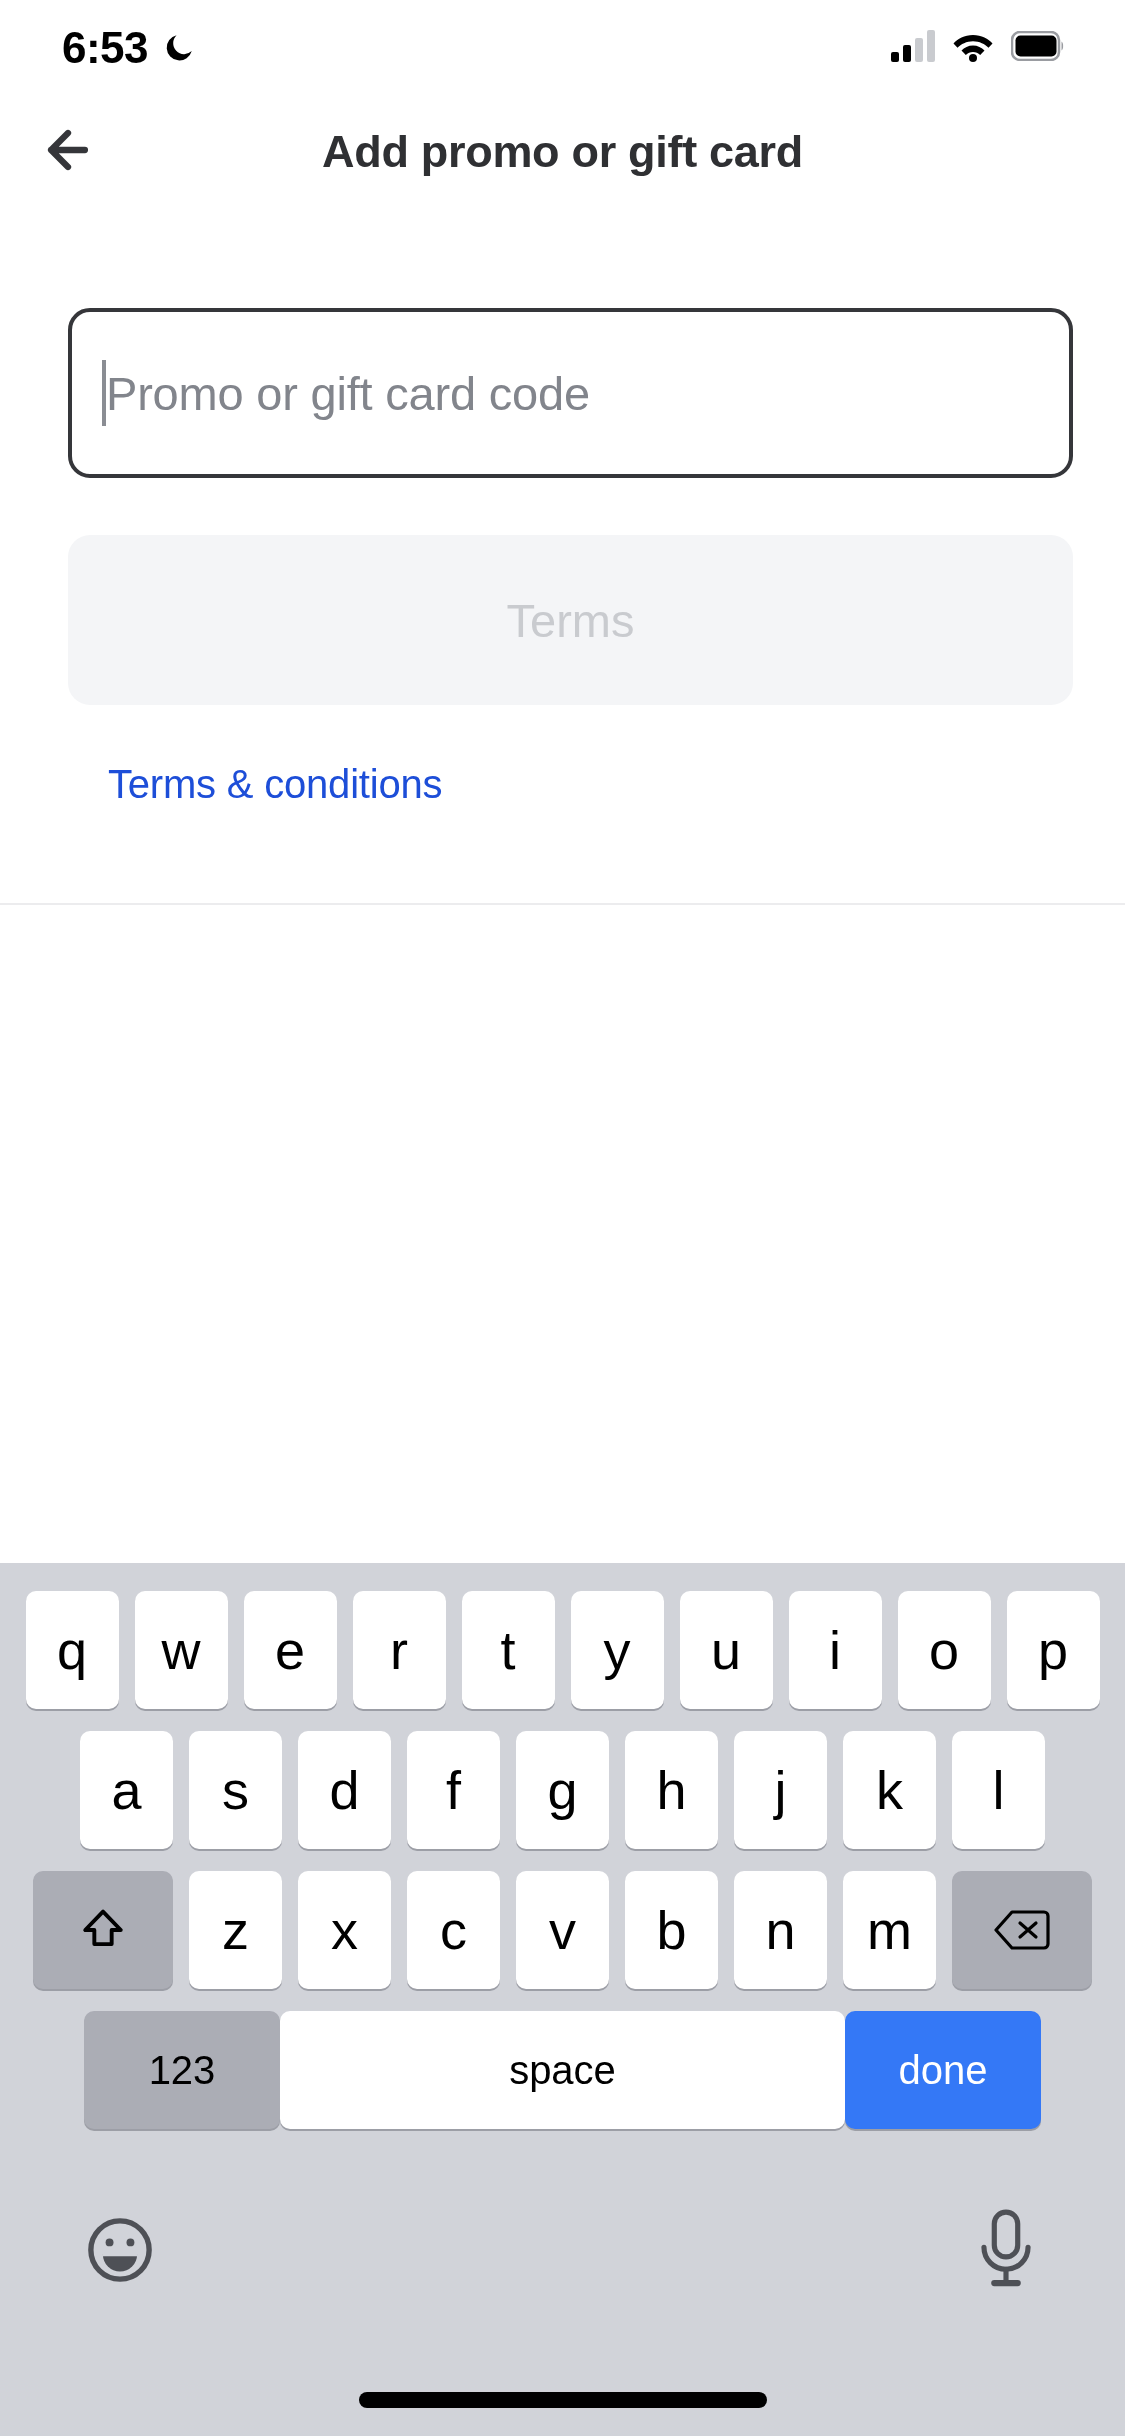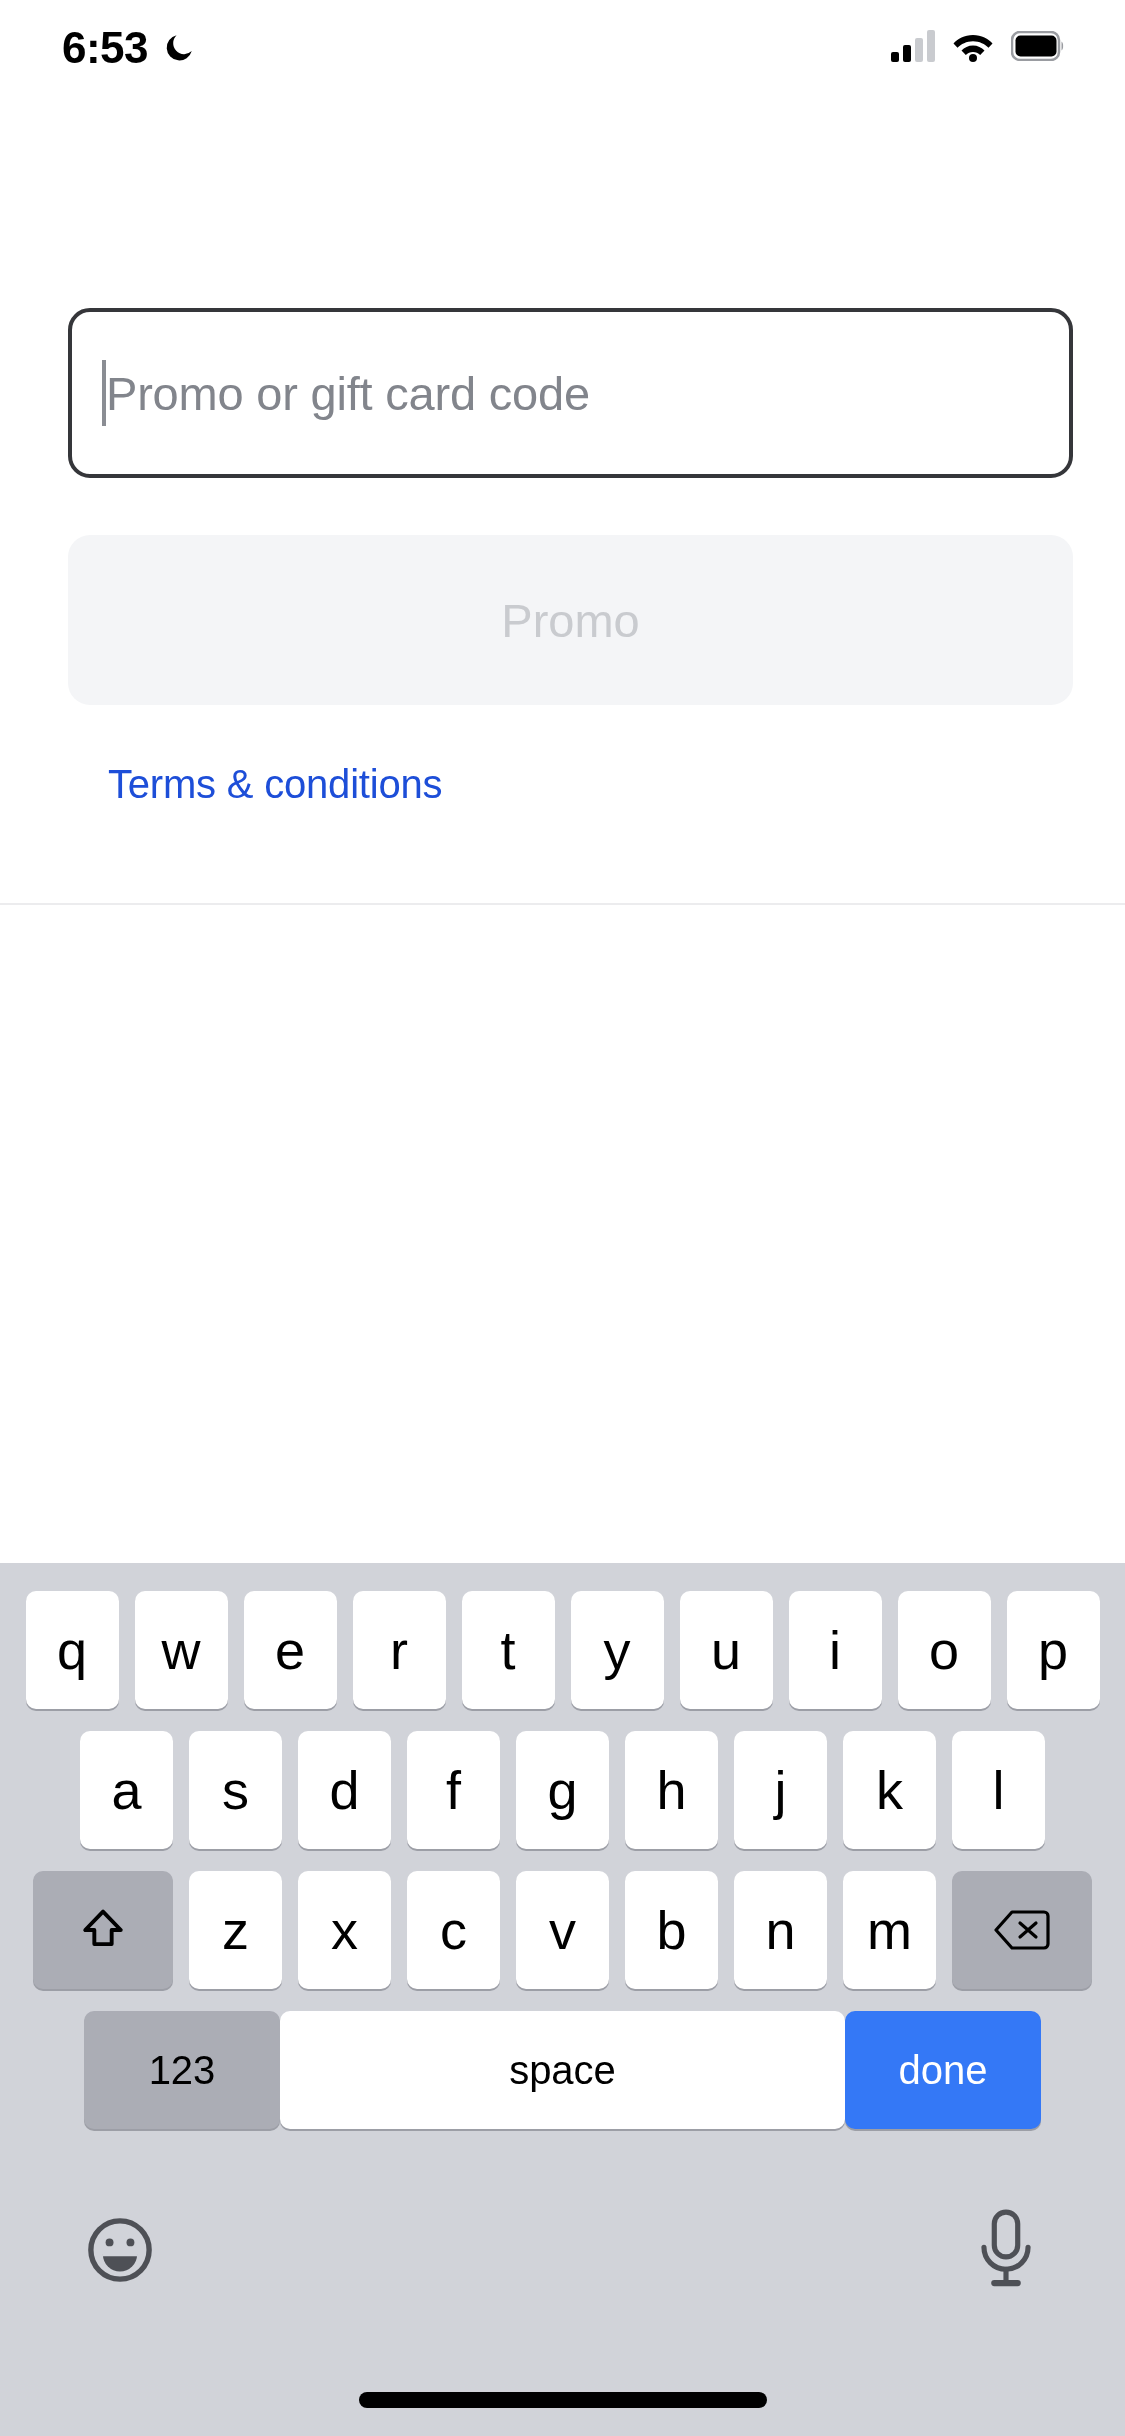--- a/index.html
+++ b/index.html
@@ -143,29 +143,39 @@
       <span>
         <svg width="54" height="30" viewBox="0 0 54 30">
           <rect x="1" y="1" width="47" height="28" rx="8" fill="none" stroke="#9a9ca1" stroke-width="2.5"></rect>
           <rect x="4.5" y="4.5" width="41" height="21" rx="5" fill="#000"></rect>
           <path d="M50.5 10.5c2.2 1 2.2 8 0 9z" fill="#9a9ca1"></path>
         </svg>
       </span>
     </div>
   </div>
 
+  <div class="header">
+    <div class="back-btn">
+      <span>
+        <svg width="58" height="58" viewBox="0 0 24 24">
+          <path d="M19 12H5M5 12l7-7M5 12l7 7" fill="none" stroke="#35363a" stroke-width="2.6" stroke-linecap="round" stroke-linejoin="round"></path>
+        </svg>
+      </span>
+    </div>
+    <div class="page-title">Add promo or gift card</div>
+  </div>
 
   <div class="content">
 
     <div class="code-input">
       <span class="caret"></span>
       <span class="placeholder">Promo or gift card code</span>
     </div>
 
-    <div class="redeem-btn">Promo</div>
+    <div class="redeem-btn">Terms</div>
 
     <a class="terms-link">Terms &amp; conditions</a>
   </div>
 
   <div class="divider"></div>
 
   <div class="keyboard">
 
     <div class="kb-row r1">
       <div class="key letter">q</div>

